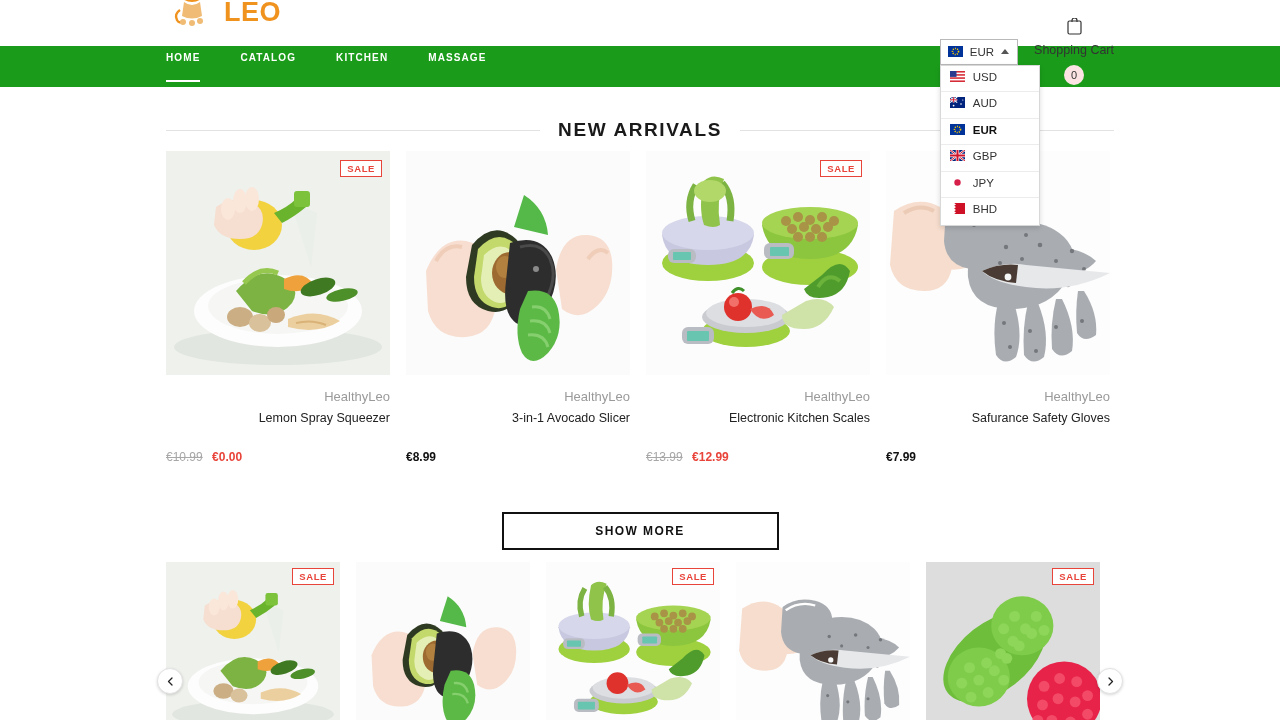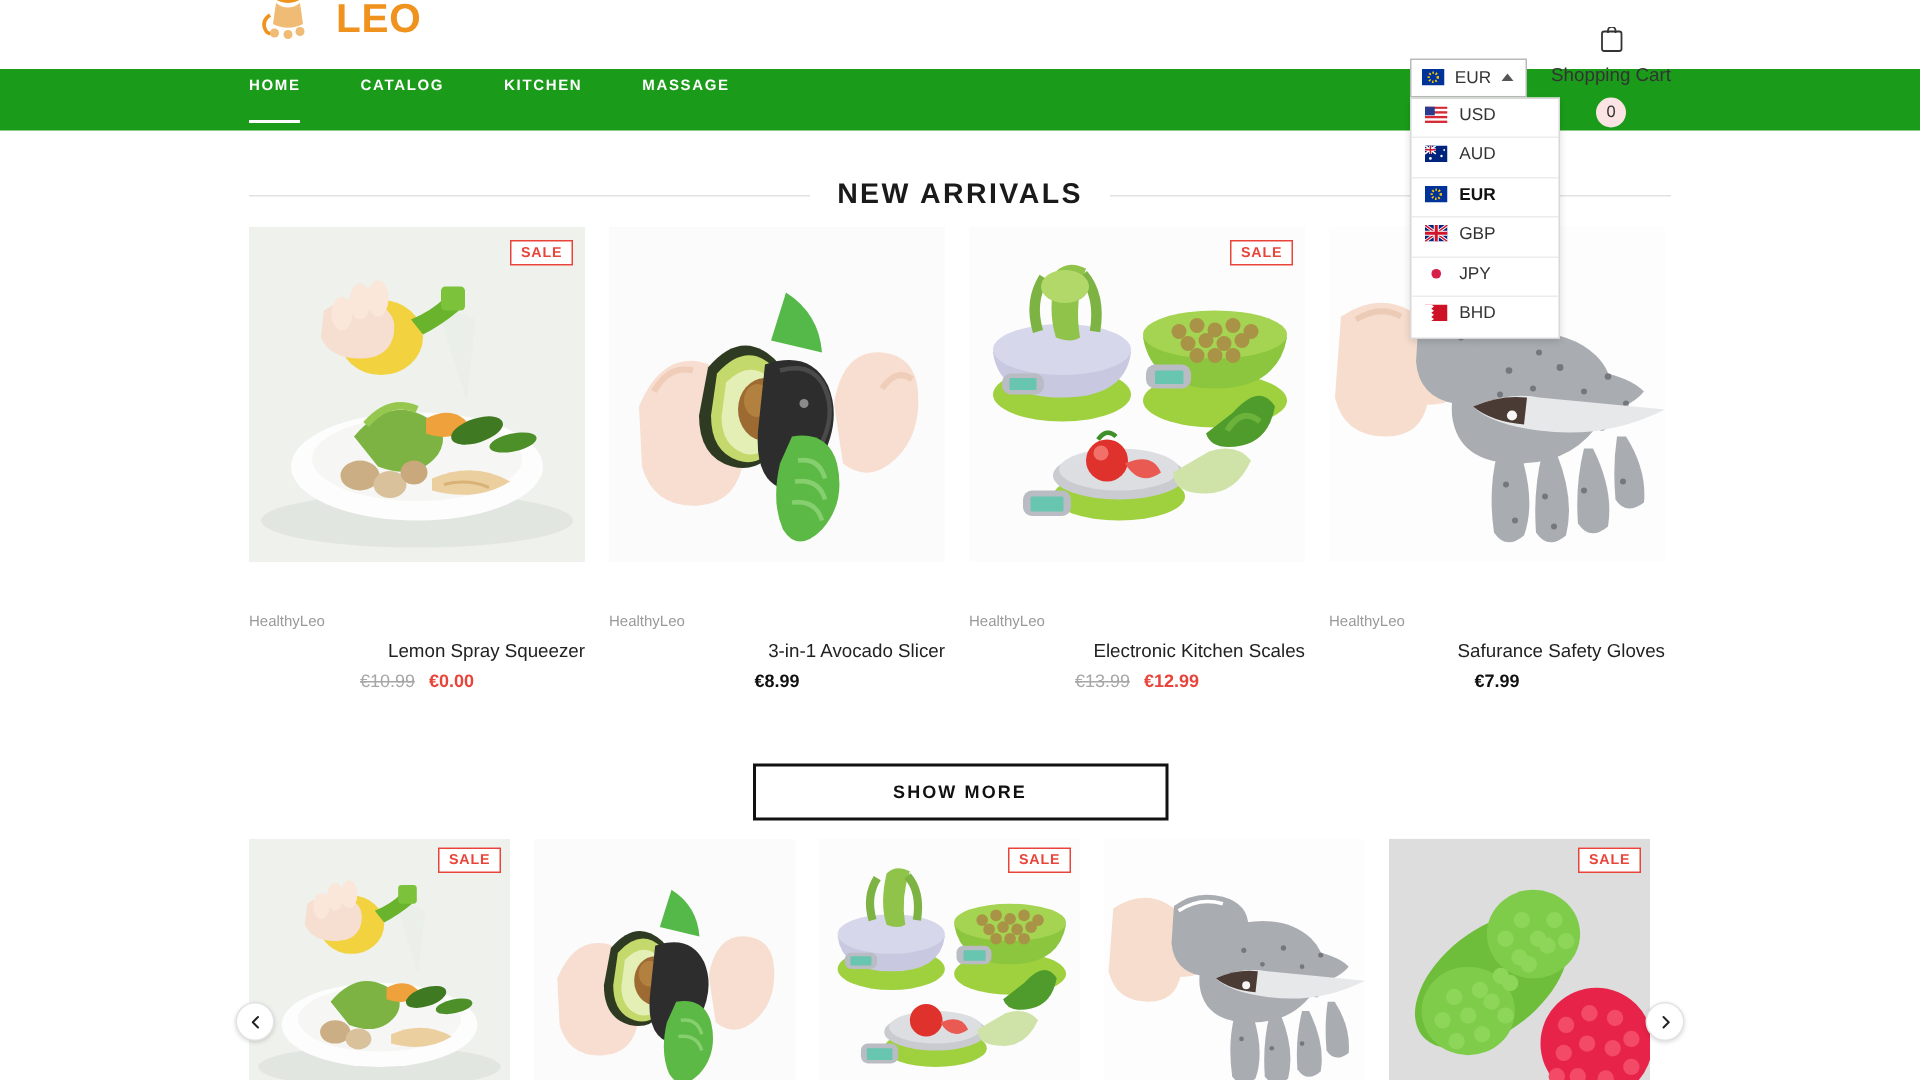--- a/index.html
+++ b/index.html
@@ -150,34 +150,33 @@
     position: absolute; top: 9px; right: 8px;
     border: 1px solid #e8443a;
     color: #e8443a;
     background: #ffffff;
     font-size: 9.5px; font-weight: bold;
     letter-spacing: 0.6px;
     padding: 2px 6px;
     z-index: 3;
   }
   .card-vendor {
-    text-align: left;
-    font-size: 10px;
+    text-align: right;
+    font-size: 13px;
     color: #9a9a9a;
-    margin-top: 34px;
+    margin-top: 14px;
   }
   .card-title {
     text-align: right;
     font-size: 12.5px;
     color: #222;
     margin-top: 7px;
   }
   .card-price {
-    text-align: center;
-    margin-top: 6px;
+    margin-top: 25px;
     font-size: 12px;
   }
   .price-old {
     color: #a7a7a7;
     text-decoration: line-through;
     margin-right: 6px;
   }
   .price-sale { color: #e8443a; font-weight: bold; }
   .price-reg { color: #111; font-weight: bold; }
 

